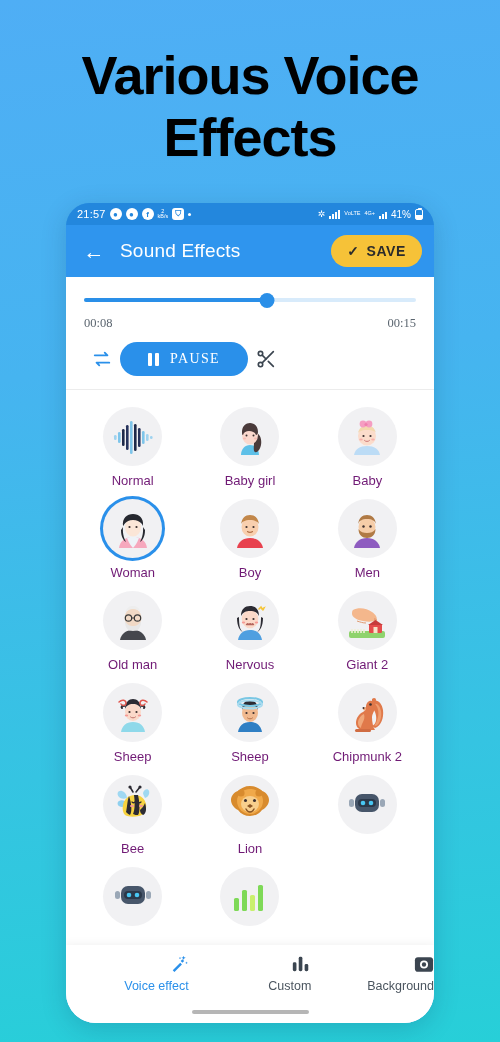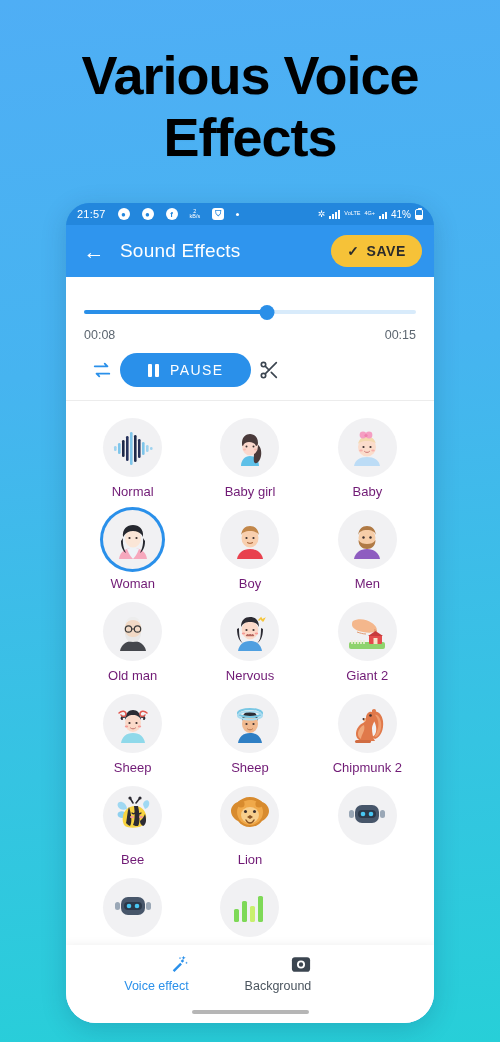--- a/index.html
+++ b/index.html
@@ -44,21 +44,21 @@
   .statusbar {
     height: 22px;
     background: #2387dd;
     display: flex;
     align-items: center;
     padding: 0 11px;
     color: #fff;
     font-size: 10.5px;
     flex: 0 0 auto;
   }
-  .sb-left { display: flex; align-items: center; gap: 12px; }
+  .sb-left { display: flex; align-items: center; gap: 4px; }
   .sb-time { font-size: 11px; letter-spacing: 0.2px; }
   .sb-ico {
     display: inline-flex; align-items: center; justify-content: center;
     width: 12px; height: 12px; border-radius: 50%;
     background: #fff; color: #2387dd;
     font-size: 8px; font-weight: bold;
   }
   .sb-ico.sq { border-radius: 3px; }
   .sb-dot { width: 3px; height: 3px; border-radius: 50%; background: #fff; display:inline-block; }
   .sb-right { margin-left: auto; display: flex; align-items: center; gap: 4px; font-size: 10px; }
@@ -105,21 +105,21 @@
 
   
   .screen {
     background: #ffffff;
     flex: 1;
     display: flex; flex-direction: column;
     overflow: hidden;
   }
 
   
-  .player { padding: 28px 18px 0; flex: 0 0 auto; }
+  .player { padding: 16px 18px 0; flex: 0 0 auto; font-family: Liberation Serif, serif; }
   .track {
     position: relative;
     height: 14px;
     display: flex; align-items: center;
   }
   .track-bg { position:absolute; left:0; right:0; height:4px; background:#d8ebfb; border-radius:3px; }
   .track-fill { position:absolute; left:0; height:4px; background:#2a8fe8; border-radius:3px; }
   .track-thumb {
     position:absolute; width:15px; height:15px; border-radius:50%;
     background:#2a8fe8; transform: translateX(-50%);
@@ -584,20 +584,30 @@
             <path d="M14 8.5l2.2-2.2 2 2L16 10.5z"></path>
             <path d="M17.5 2l.7 1.9 1.9.7-1.9.7-.7 1.9-.7-1.9-1.9-.7 1.9-.7z"></path>
             <path d="M21 9l.45 1.25L22.7 10.7l-1.25.45L21 12.4l-.45-1.25-1.25-.45 1.25-.45z"></path>
             <path d="M13.2 3.4l.4 1.1 1.1.4-1.1.4-.4 1.1-.4-1.1-1.1-.4 1.1-.4z"></path>
           </svg>
         </span>
         <span>Voice effect</span>
       </div>
       <div class="navitem">
         <span class="navicon">
+          <svg width="20" height="18" viewBox="0 0 22 18" fill="#3b4550">
+            <rect x="2" y="7" width="4" height="10" rx="1.6"></rect>
+            <rect x="8.5" y="1" width="4" height="16" rx="1.6"></rect>
+            <rect x="15" y="9" width="4" height="8" rx="1.6"></rect>
+          </svg>
+        </span>
+        <span>Custom</span>
+      </div>
+      <div class="navitem">
+        <span class="navicon">
           <svg width="20" height="19" viewBox="0 0 22 20" fill="#3b4550">
             <rect x="1" y="2" width="20" height="16" rx="3.4"></rect>
             <circle cx="11" cy="10" r="4.4" fill="#ffffff"></circle>
             <circle cx="11" cy="10" r="2.4" fill="#3b4550"></circle>
           </svg>
         </span>
         <span>Background</span>
       </div>
     </div>
     <div class="homebar">

